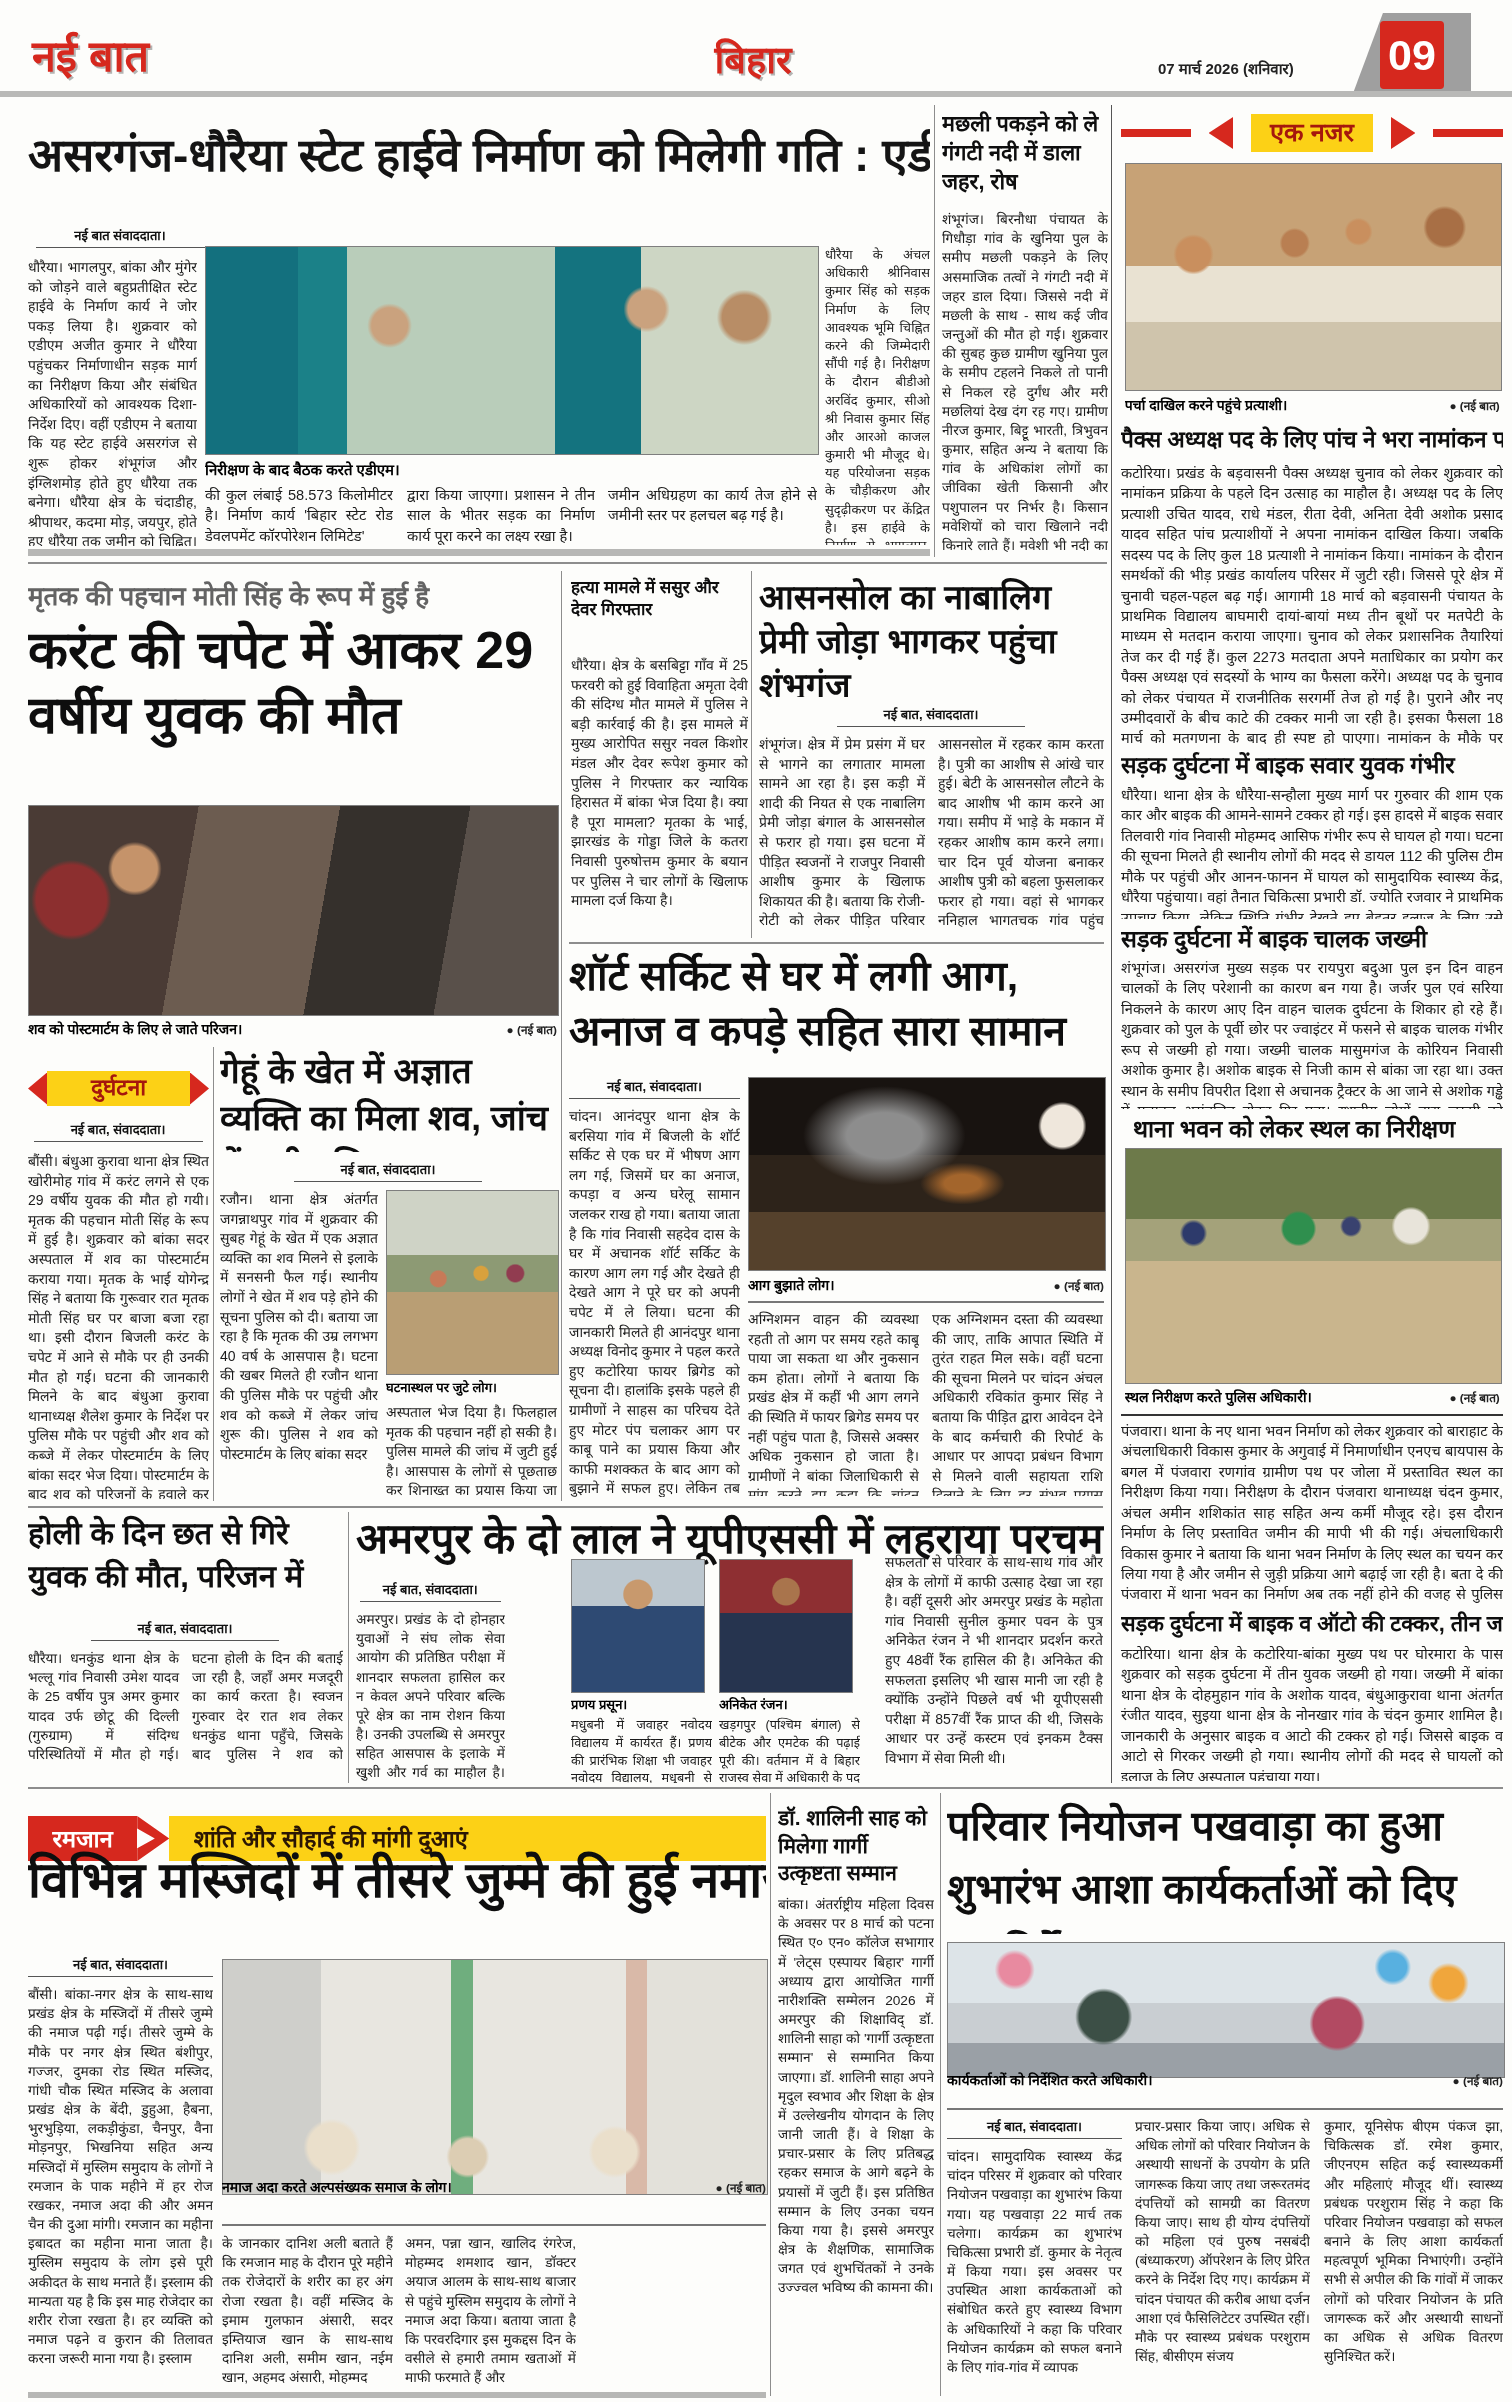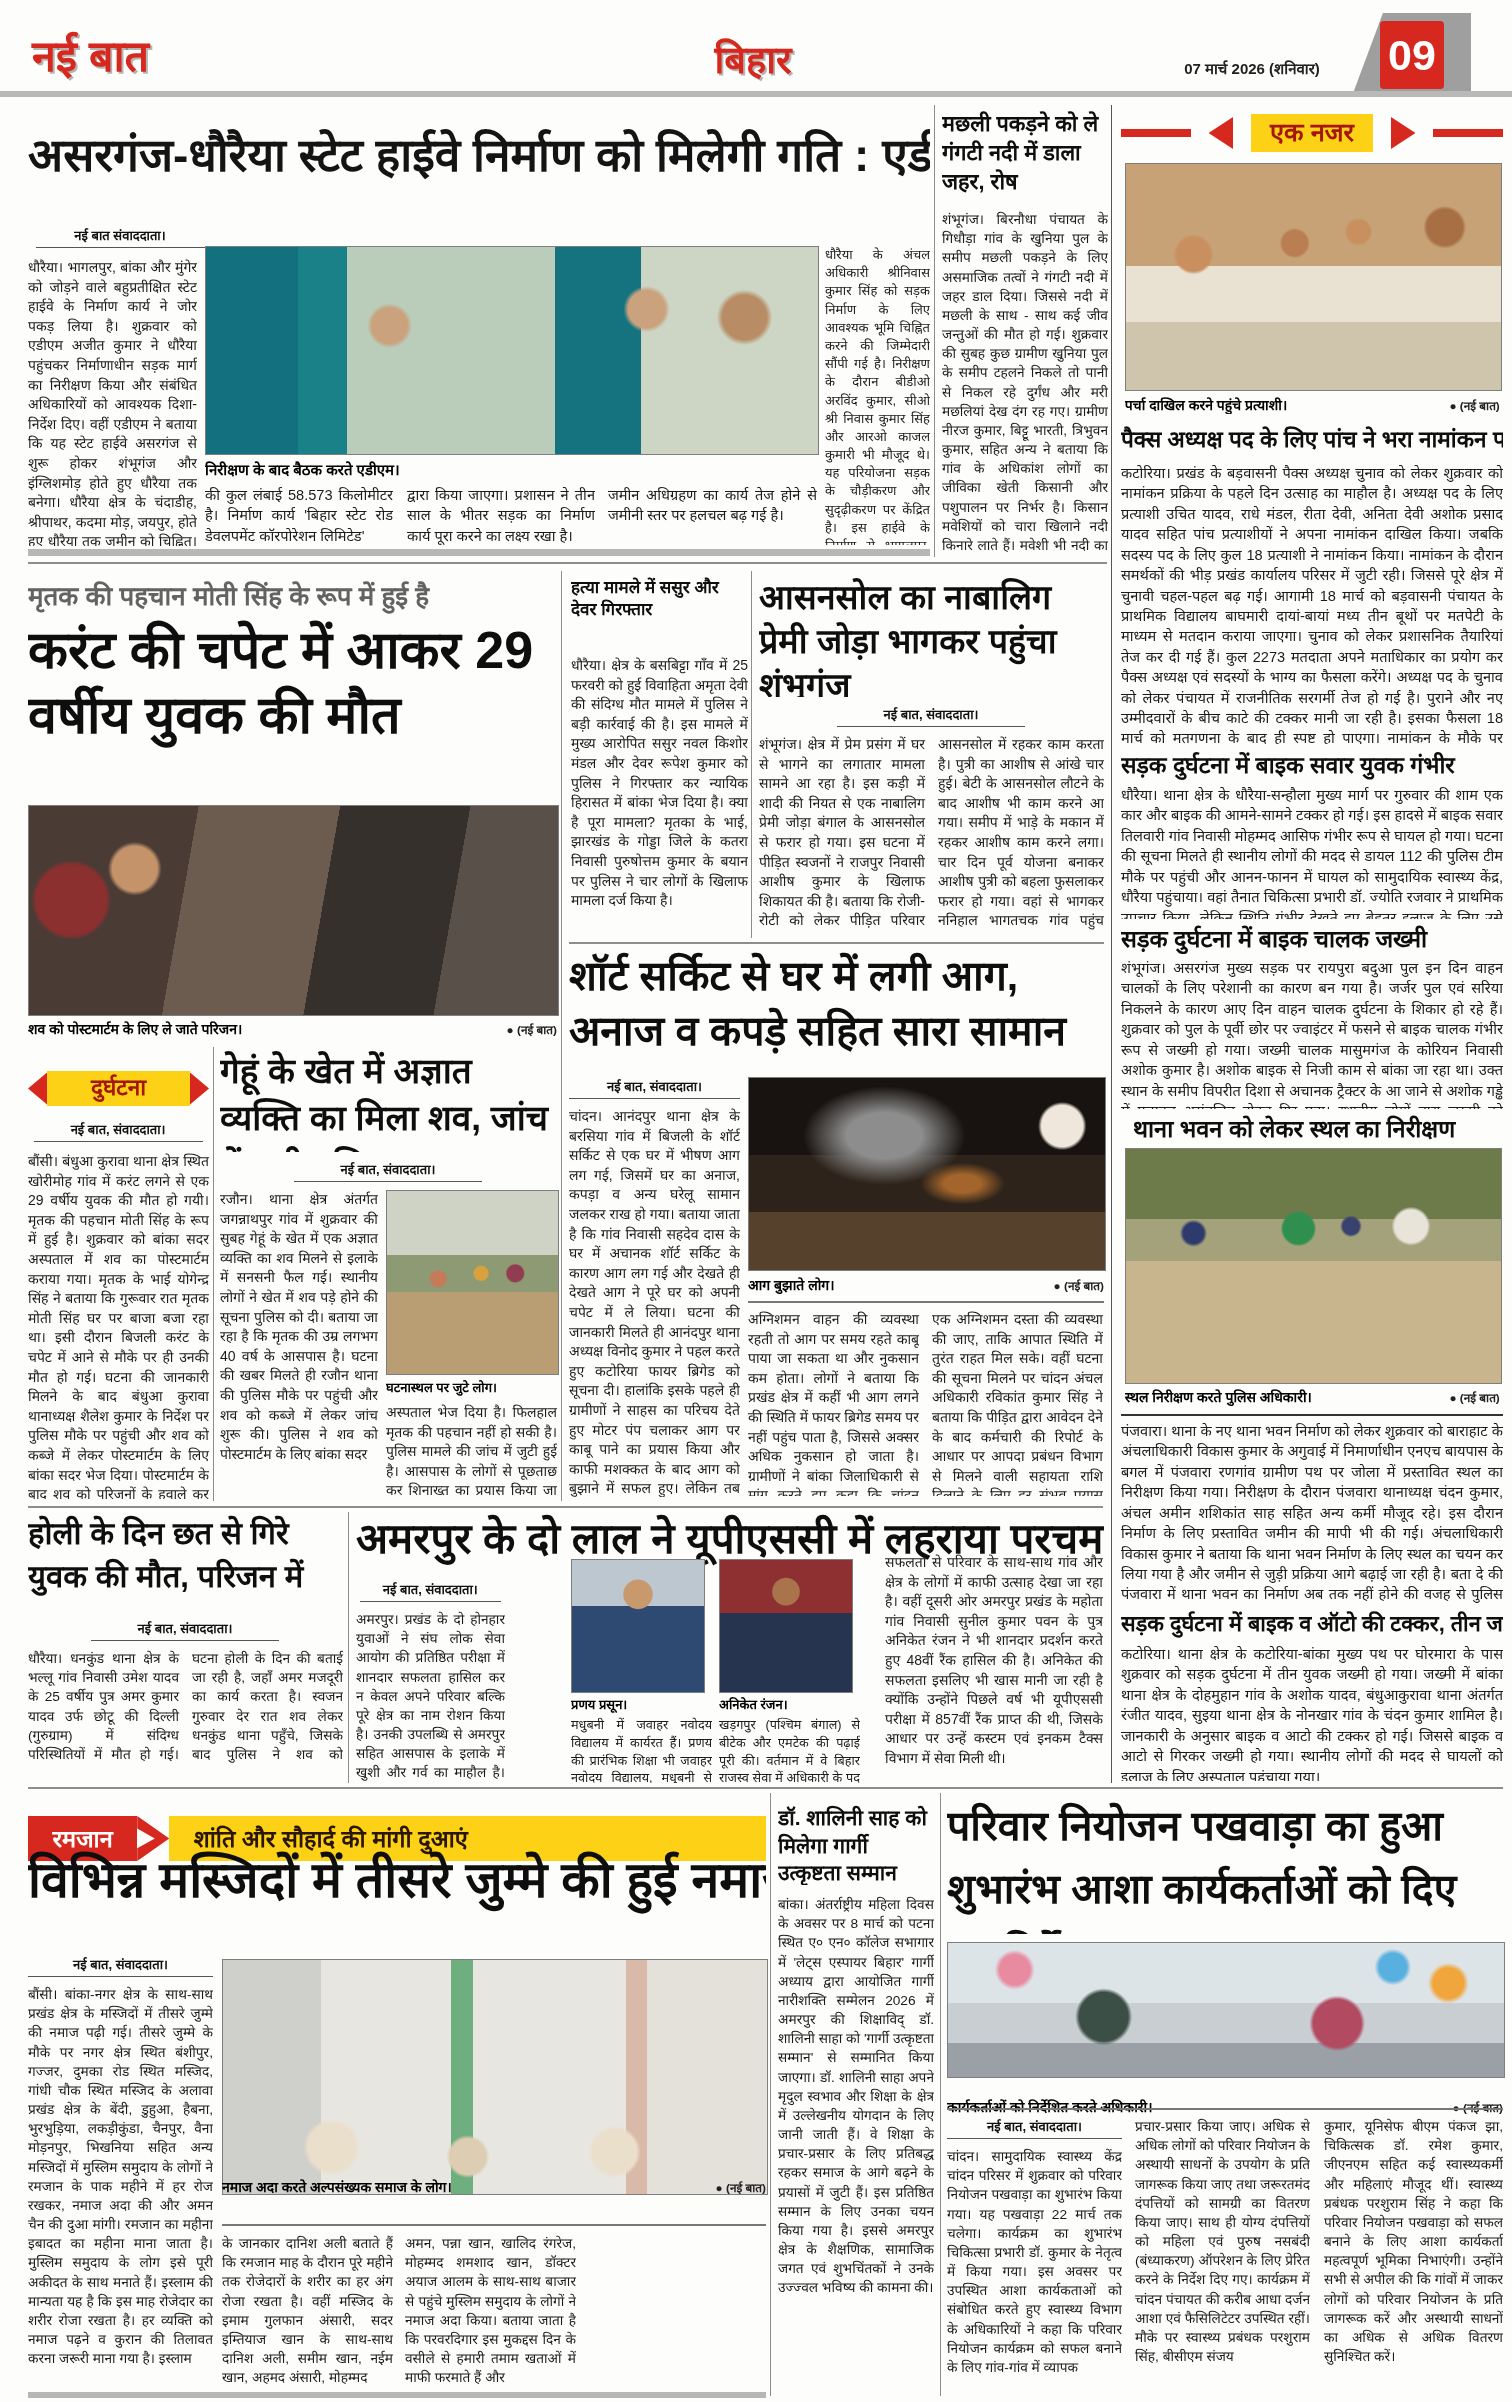--- a/index.html
+++ b/index.html
@@ -85,21 +85,21 @@
   .flag{background:#9f9f9f;clip-path:polygon(26% 0,100% 0,100% 100%,0 100%);}
 </style>
 </head>
 <body>
 
 <div id="page">
 
   <div class="abs flag" style="left:1352px;top:13px;width:119px;height:83px;"></div>
   <div class="abs masthead" style="left:32px;top:24.5px;width:245px;height:62px;font-size:43px;">नई बात</div>
   <div class="abs masthead" style="left:621px;top:32px;width:264px;height:53px;font-size:38px;text-align:center;">बिहार</div>
-  <div class="abs" style="left:1158px;top:58px;width:188px;height:22.6px;font-size:15px;font-weight:700;color:#222;text-align:center;">07 मार्च 2026 (शनिवार)</div>
+  <div class="abs" style="left:1158px;top:58px;width:188px;height:22.6px;font-size:15px;font-weight:700;color:#222;text-align:left;">07 मार्च 2026 (शनिवार)</div>
   <div class="abs badge" style="left:1380px;top:21px;width:64px;height:68px;font-size:43px;line-height:68px;">09</div>
   <div class="abs" style="left:0;top:91px;width:1512px;height:5.6px;background:#b9b9b7;"></div>
 
   <div class="abs" style="left:28px;top:105px;width:902px;height:454px;">
     <div class="headline red" style="position:absolute;left:0;top:21px;width:902px;height:90px;font-size:46px;color:#141414;white-space:nowrap;overflow:hidden;">असरगंज-धौरैया स्टेट हाईवे निर्माण को मिलेगी गति : एडीएम</div>
     <div class="byline" style="position:absolute;left:7.5px;top:121px;width:169px;">नई बात संवाददाता।</div>
     <div class="body" style="position:absolute;left:0;top:153px;width:169px;height:288px;font-size:14px;">धौरैया। भागलपुर, बांका और मुंगेर को जोड़ने वाले बहुप्रतीक्षित स्टेट हाईवे के निर्माण कार्य ने जोर पकड़ लिया है। शुक्रवार को एडीएम अजीत कुमार ने धौरैया पहुंचकर निर्माणाधीन सड़क मार्ग का निरीक्षण किया और संबंधित अधिकारियों को आवश्यक दिशा-निर्देश दिए। वहीं एडीएम ने बताया कि यह स्टेट हाईवे असरगंज से शुरू होकर शंभूगंज और इंग्लिशमोड़ होते हुए धौरैया तक बनेगा। धौरैया क्षेत्र के चंदाडीह, श्रीपाथर, कदमा मोड़, जयपुर, होते हुए धौरैया तक जमीन को चिह्नित। इस परियोजना के लिए 650 करोड़ की स्वीकृति दी गई है। सड़क</div>
     <div class="ph ph-meeting" style="left:177px;top:141px;width:612px;height:207px;"></div>
     <div class="caption" style="position:absolute;left:177px;top:354px;width:612px;font-size:15px;">निरीक्षण के बाद बैठक करते एडीएम।</div>
     <div class="body" style="position:absolute;left:177px;top:380px;width:188px;height:60px;">की कुल लंबाई 58.573 किलोमीटर है। निर्माण कार्य 'बिहार स्टेट रोड डेवलपमेंट कॉरपोरेशन लिमिटेड'</div>
@@ -261,21 +261,21 @@
   <div class="abs" style="left:778px;top:1793px;width:156px;height:603px;">
     <div class="headline" style="position:absolute;left:0;top:11.3px;width:156px;height:81px;font-size:21px;overflow:hidden;">डॉ. शालिनी साह को मिलेगा गार्गी उत्कृष्टता सम्मान</div>
     <div class="body" style="position:absolute;left:0;top:102px;width:156px;height:497px;font-size:13.7px;">बांका। अंतर्राष्ट्रीय महिला दिवस के अवसर पर 8 मार्च को पटना स्थित ए० एन० कॉलेज सभागार में 'लेट्स एस्पायर बिहार' गार्गी अध्याय द्वारा आयोजित गार्गी नारीशक्ति सम्मेलन 2026 में अमरपुर की शिक्षाविद् डॉ. शालिनी साहा को 'गार्गी उत्कृष्टता सम्मान' से सम्मानित किया जाएगा। डॉ. शालिनी साहा अपने मृदुल स्वभाव और शिक्षा के क्षेत्र में उल्लेखनीय योगदान के लिए जानी जाती हैं। वे शिक्षा के प्रचार-प्रसार के लिए प्रतिबद्ध रहकर समाज के आगे बढ़ने के प्रयासों में जुटी हैं। इस प्रतिष्ठित सम्मान के लिए उनका चयन किया गया है। इससे अमरपुर क्षेत्र के शैक्षणिक, सामाजिक जगत एवं शुभचिंतकों ने उनके उज्ज्वल भविष्य की कामना की।</div>
   </div>
 
   <div class="vrule" style="left:940px;top:1793px;height:603px;"></div>
 
   <div class="abs" style="left:947px;top:1793px;width:556px;height:605px;">
     <div class="headline" style="position:absolute;left:0;top:1.9px;width:556px;height:139px;font-size:41px;line-height:1.55;overflow:hidden;">परिवार नियोजन पखवाड़ा का हुआ शुभारंभ आशा कार्यकर्ताओं को दिए गए निर्देश</div>
     <div class="ph ph-health" style="left:0;top:149px;width:556px;height:134px;"></div>
-    <div class="caprow" style="position:absolute;left:0;top:304px;width:556px;">
+    <div class="caprow" style="position:absolute;left:0;top:277px;width:556px;">
       <span class="caption">कार्यकर्ताओं को निर्देशित करते अधिकारी।</span>
       <span class="credit">● (नई बात)</span>
     </div>
     <div style="position:absolute;left:0;top:315px;width:556px;height:1.9px;background:#777;"></div>
     <div class="byline" style="position:absolute;left:0;top:324px;width:175px;">नई बात, संवाददाता।</div>
     <div class="body" style="position:absolute;left:0;top:354px;width:175px;height:249px;font-size:13.7px;">चांदन। सामुदायिक स्वास्थ्य केंद्र चांदन परिसर में शुक्रवार को परिवार नियोजन पखवाड़ा का शुभारंभ किया गया। यह पखवाड़ा 22 मार्च तक चलेगा। कार्यक्रम का शुभारंभ चिकित्सा प्रभारी डॉ. कुमार के नेतृत्व में किया गया। इस अवसर पर उपस्थित आशा कार्यकताओं को संबोधित करते हुए स्वास्थ्य विभाग के अधिकारियों ने कहा कि परिवार नियोजन कार्यक्रम को सफल बनाने के लिए गांव-गांव में व्यापक</div>
     <div class="body" style="position:absolute;left:188px;top:324px;width:175px;height:279px;font-size:13.7px;">प्रचार-प्रसार किया जाए। अधिक से अधिक लोगों को परिवार नियोजन के अस्थायी साधनों के उपयोग के प्रति जागरूक किया जाए तथा जरूरतमंद दंपत्तियों को सामग्री का वितरण किया जाए। साथ ही योग्य दंपत्तियों को महिला एवं पुरुष नसबंदी (बंध्याकरण) ऑपरेशन के लिए प्रेरित करने के निर्देश दिए गए। कार्यक्रम में चांदन पंचायत की करीब आधा दर्जन आशा एवं फैसिलिटेटर उपस्थित रहीं। मौके पर स्वास्थ्य प्रबंधक परशुराम सिंह, बीसीएम संजय</div>
     <div class="body" style="position:absolute;left:377px;top:324px;width:179px;height:279px;font-size:13.7px;">कुमार, यूनिसेफ बीएम पंकज झा, चिकित्सक डॉ. रमेश कुमार, जीएनएम सहित कई स्वास्थ्यकर्मी और महिलाएं मौजूद थीं। स्वास्थ्य प्रबंधक परशुराम सिंह ने कहा कि परिवार नियोजन पखवाड़ा को सफल बनाने के लिए आशा कार्यकर्ता महत्वपूर्ण भूमिका निभाएंगी। उन्होंने सभी से अपील की कि गांवों में जाकर लोगों को परिवार नियोजन के प्रति जागरूक करें और अस्थायी साधनों का अधिक से अधिक वितरण सुनिश्चित करें।</div>
   </div>
 

